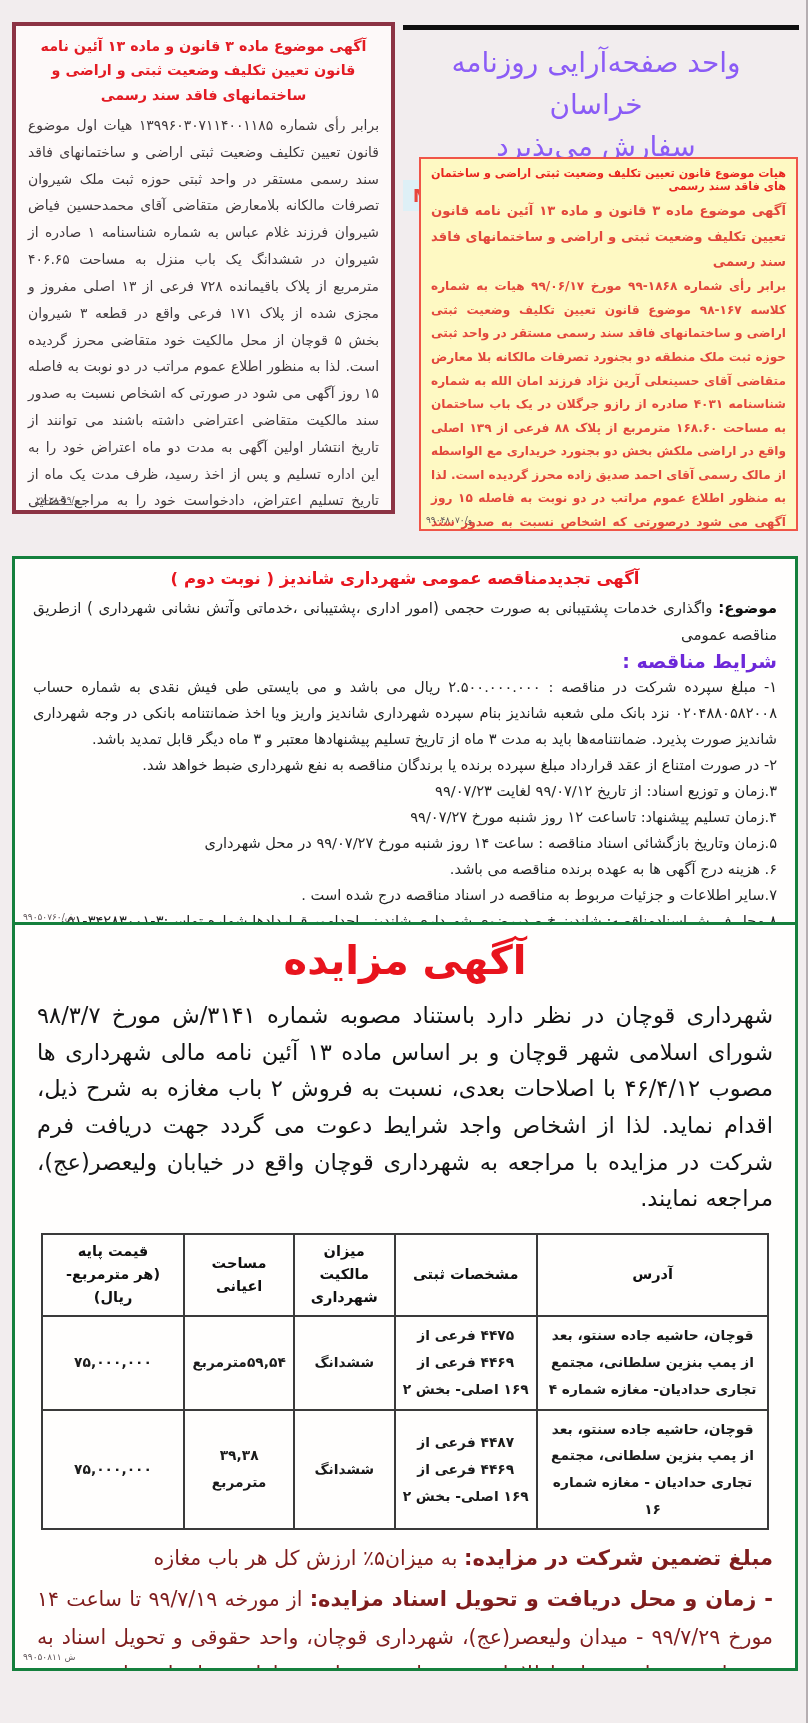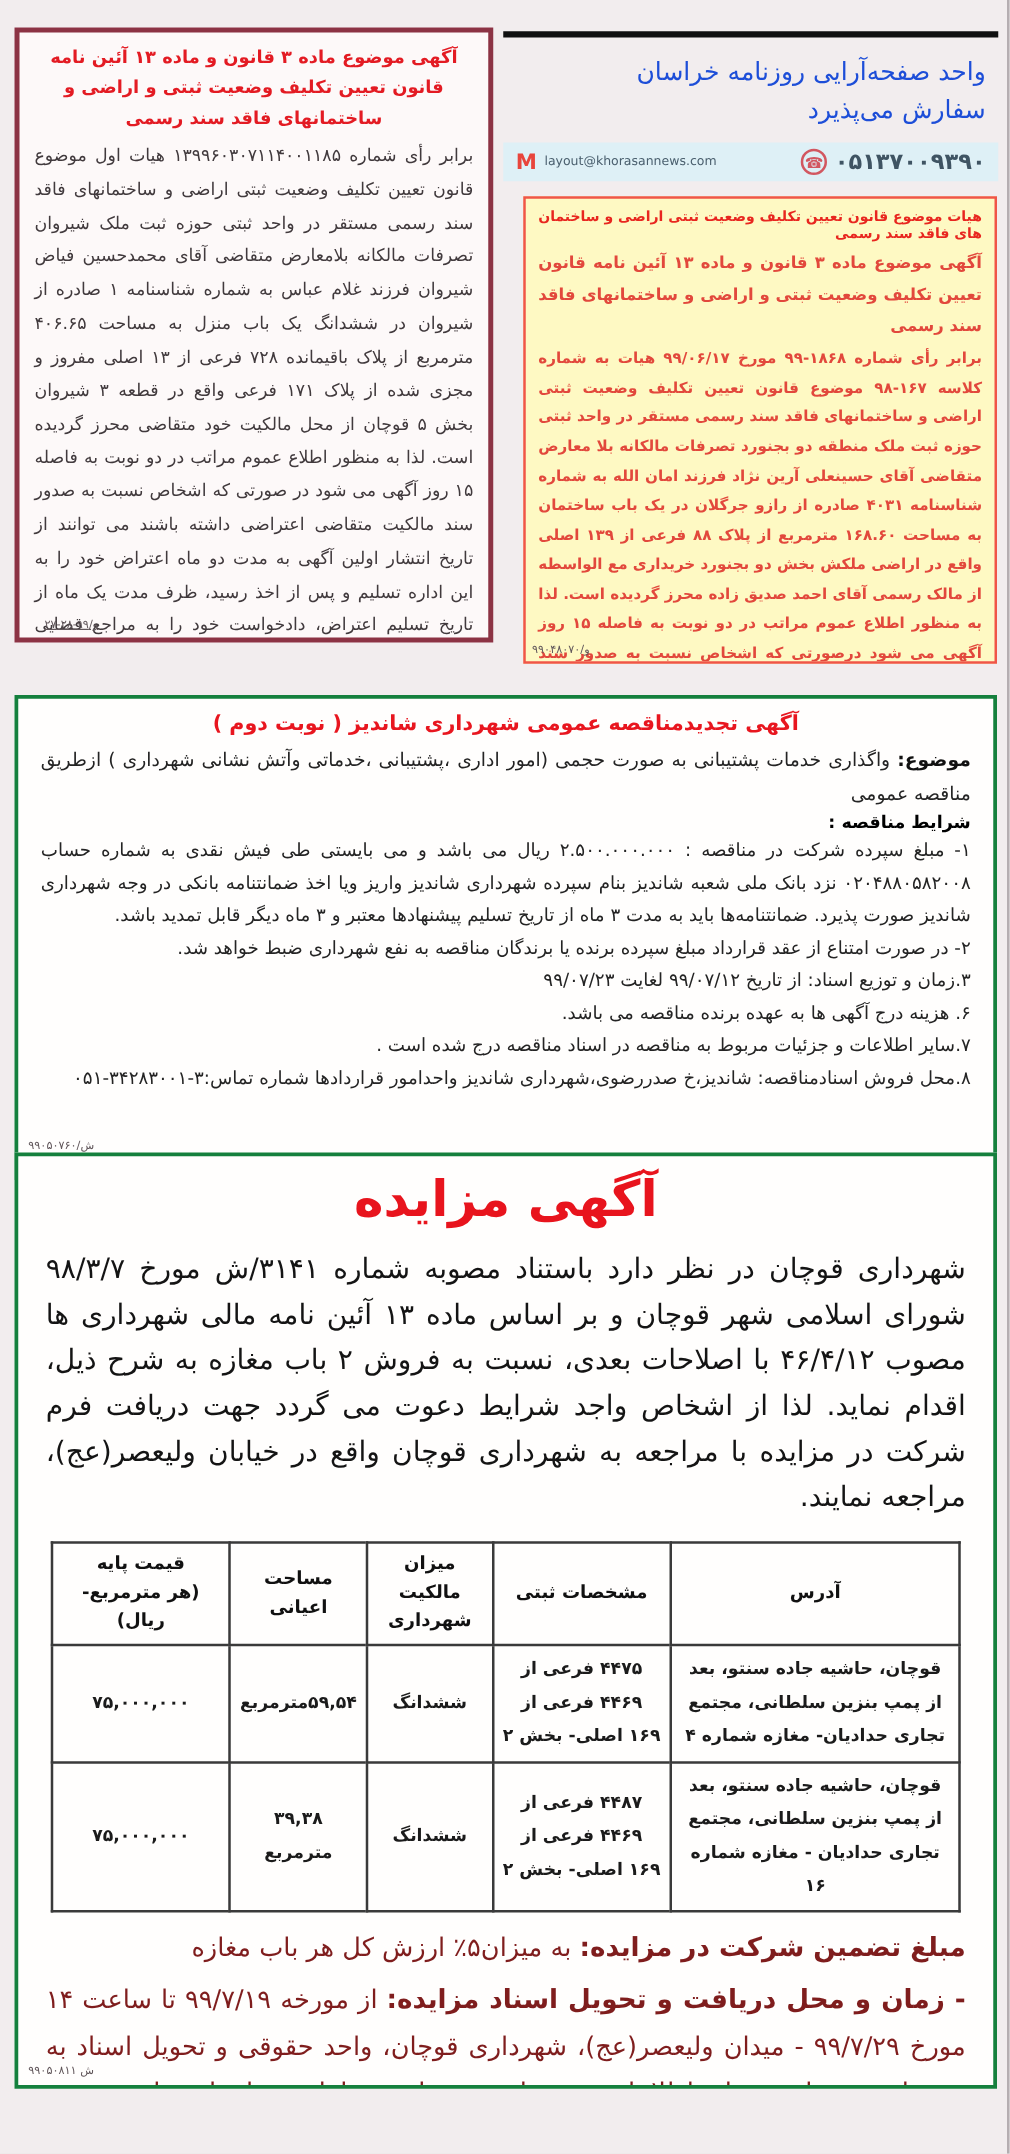--- a/index.html
+++ b/index.html
@@ -14,21 +14,21 @@
 
   .serial{position:absolute;font-size:9px;color:#60565a;direction:ltr;line-height:1;}
   .serial-lb{left:20px;bottom:5px;text-decoration:underline;}
   .serial-rb{left:5px;bottom:4px;}
   .serial-t{left:8px;bottom:19px;}
   .serial-a{left:8px;bottom:6px;}
 
   
   .header-ad{position:absolute;left:405px;top:25px;width:396px;}
   .header-bar{height:5px;background:#101010;}
-  .header-text{color:#1d4ed8;font-size:20px;line-height:1.5;text-align:right;padding:12px 10px 8px 0;}
+  .header-text{color:#8b5cf6;font-size:28px;line-height:1.5;text-align:center;padding:12px 10px 8px 0;}
   .contact-row{background:#def0f6;display:flex;align-items:center;justify-content:space-between;
     direction:ltr;padding:5px 10px;margin-top:4px;}
   .email-wrap{display:flex;align-items:center;gap:6px;}
   .gmail{color:#e8453c;font-weight:bold;font-size:17px;}
   .email{color:#4a5f6e;font-size:10px;}
   .phone-wrap{display:flex;align-items:center;gap:6px;}
   .phone-icon{width:21px;height:21px;border:2px solid #d25760;border-radius:50%;color:#d25760;
     display:flex;align-items:center;justify-content:center;font-size:12px;box-sizing:border-box;}
   .phone-num{color:#3f5463;font-size:18px;font-weight:bold;direction:ltr;letter-spacing:1px;}
 
@@ -38,21 +38,21 @@
   .rb-header{color:#e8261f;font-weight:bold;font-size:11.2px;text-align:justify;margin-bottom:5px;}
   .rb-sub{color:#e2483c;font-weight:bold;font-size:13.2px;line-height:1.95;text-align:justify;}
   .rb-body{color:#e2483c;font-weight:bold;font-size:12.1px;line-height:1.95;text-align:justify;}
 
   
   .box-cyan{box-sizing:border-box;border:3px solid #15803d;background:#fffefd;position:absolute;left:14px;overflow:hidden;}
   .box-tender{top:556px;width:786px;height:388px;padding:8px 18px 4px;}
   .t-title{color:#e8161f;font-weight:bold;font-size:16.5px;text-align:center;margin:2px 0 7px;}
   .t-par{font-size:15px;color:#242424;line-height:1.78;text-align:justify;margin:0;}
   .t-label{font-weight:bold;color:#111;}
-  .t-cond{font-weight:bold;font-size:14px;color:#000000;margin:2px 0;}
+  .t-cond{font-weight:bold;font-size:19px;color:#6d28d9;margin:2px 0;}
   .t-item{font-size:14.6px;color:#242424;line-height:1.78;text-align:justify;}
 
   
   .box-auction{top:922px;width:786px;height:749px;padding:6px 22px 4px;}
   .a-title{color:#e8141d;font-weight:bold;font-size:40px;text-align:center;margin:6px 0 14px;}
   .a-intro{font-size:22.5px;color:#141414;line-height:1.63;text-align:justify;margin:0;}
   .a-table{width:99%;border-collapse:collapse;margin:16px auto 10px;direction:rtl;}
   .a-table th,.a-table td{border:2px solid #3a3a3a;text-align:center;vertical-align:middle;padding:5px 7px;}
   .a-table th{font-size:14.5px;font-weight:bold;color:#111;white-space:pre-line;height:68px;line-height:1.6;}
   .a-table td{font-size:13.8px;font-weight:bold;color:#1b1b1b;line-height:1.95;height:82px;}
@@ -100,20 +100,22 @@
   <div class="box-cyan box-tender">
     <div class="t-title">آگهی تجدیدمناقصه عمومی شهرداری شاندیز ( نوبت دوم )</div>
     <p class="t-par">
       <span class="t-label">موضوع:</span>
       <span>واگذاری خدمات پشتیبانی به صورت حجمی (امور اداری ،پشتیبانی ،خدماتی وآتش نشانی شهرداری ) ازطریق مناقصه عمومی</span>
     </p>
     <div class="t-cond">شرایط مناقصه :</div>
     <div class="t-item">۱- مبلغ سپرده شرکت در مناقصه : ۲.۵۰۰.۰۰۰.۰۰۰ ریال می باشد و می بایستی طی فیش نقدی به شماره حساب ۰۲۰۴۸۸۰۵۸۲۰۰۸ نزد بانک ملی شعبه شاندیز بنام سپرده شهرداری شاندیز واریز ویا اخذ ضمانتنامه بانکی در وجه شهرداری شاندیز صورت پذیرد. ضمانتنامه‌ها باید به مدت ۳ ماه از تاریخ تسلیم پیشنهادها معتبر و ۳ ماه دیگر قابل تمدید باشد.</div>
     <div class="t-item">۲- در صورت امتناع از عقد قرارداد مبلغ سپرده برنده یا برندگان مناقصه به نفع شهرداری ضبط خواهد شد.</div>
     <div class="t-item">۳.زمان و توزیع اسناد: از تاریخ ۹۹/۰۷/۱۲ لغایت ۹۹/۰۷/۲۳</div>
+    <div class="t-item">۴.زمان تسلیم پیشنهاد: تاساعت ۱۲ روز شنبه مورخ ۹۹/۰۷/۲۷</div>
+    <div class="t-item">۵.زمان وتاریخ بازگشائی اسناد مناقصه : ساعت ۱۴ روز شنبه مورخ ۹۹/۰۷/۲۷ در محل شهرداری</div>
     <div class="t-item">۶. هزینه درج آگهی ها به عهده برنده مناقصه می باشد.</div>
     <div class="t-item">۷.سایر اطلاعات و جزئیات مربوط به مناقصه در اسناد مناقصه درج شده است .</div>
     <div class="t-item">۸.محل فروش اسنادمناقصه: شاندیز،خ صدررضوی،شهرداری شاندیز واحدامور قراردادها شماره تماس:۳-۳۴۲۸۳۰۰۱-۰۵۱</div>
     <div class="serial serial-t">ش/۹۹۰۵۰۷۶۰</div>
   </div>
 
   <div class="box-cyan box-auction">
     <div class="a-title">آگهی مزایده</div>
     <p class="a-intro">شهرداری قوچان در نظر دارد باستناد مصوبه شماره ۳۱۴۱/ش مورخ ۹۸/۳/۷ شورای اسلامی شهر قوچان و بر اساس ماده ۱۳ آئین نامه مالی شهرداری ها مصوب ۴۶/۴/۱۲ با اصلاحات بعدی، نسبت به فروش ۲ باب مغازه به شرح ذیل، اقدام نماید. لذا از اشخاص واجد شرایط دعوت می گردد جهت دریافت فرم شرکت در مزایده با مراجعه به شهرداری قوچان واقع در خیابان ولیعصر(عج)، مراجعه نمایند.</p>
 

